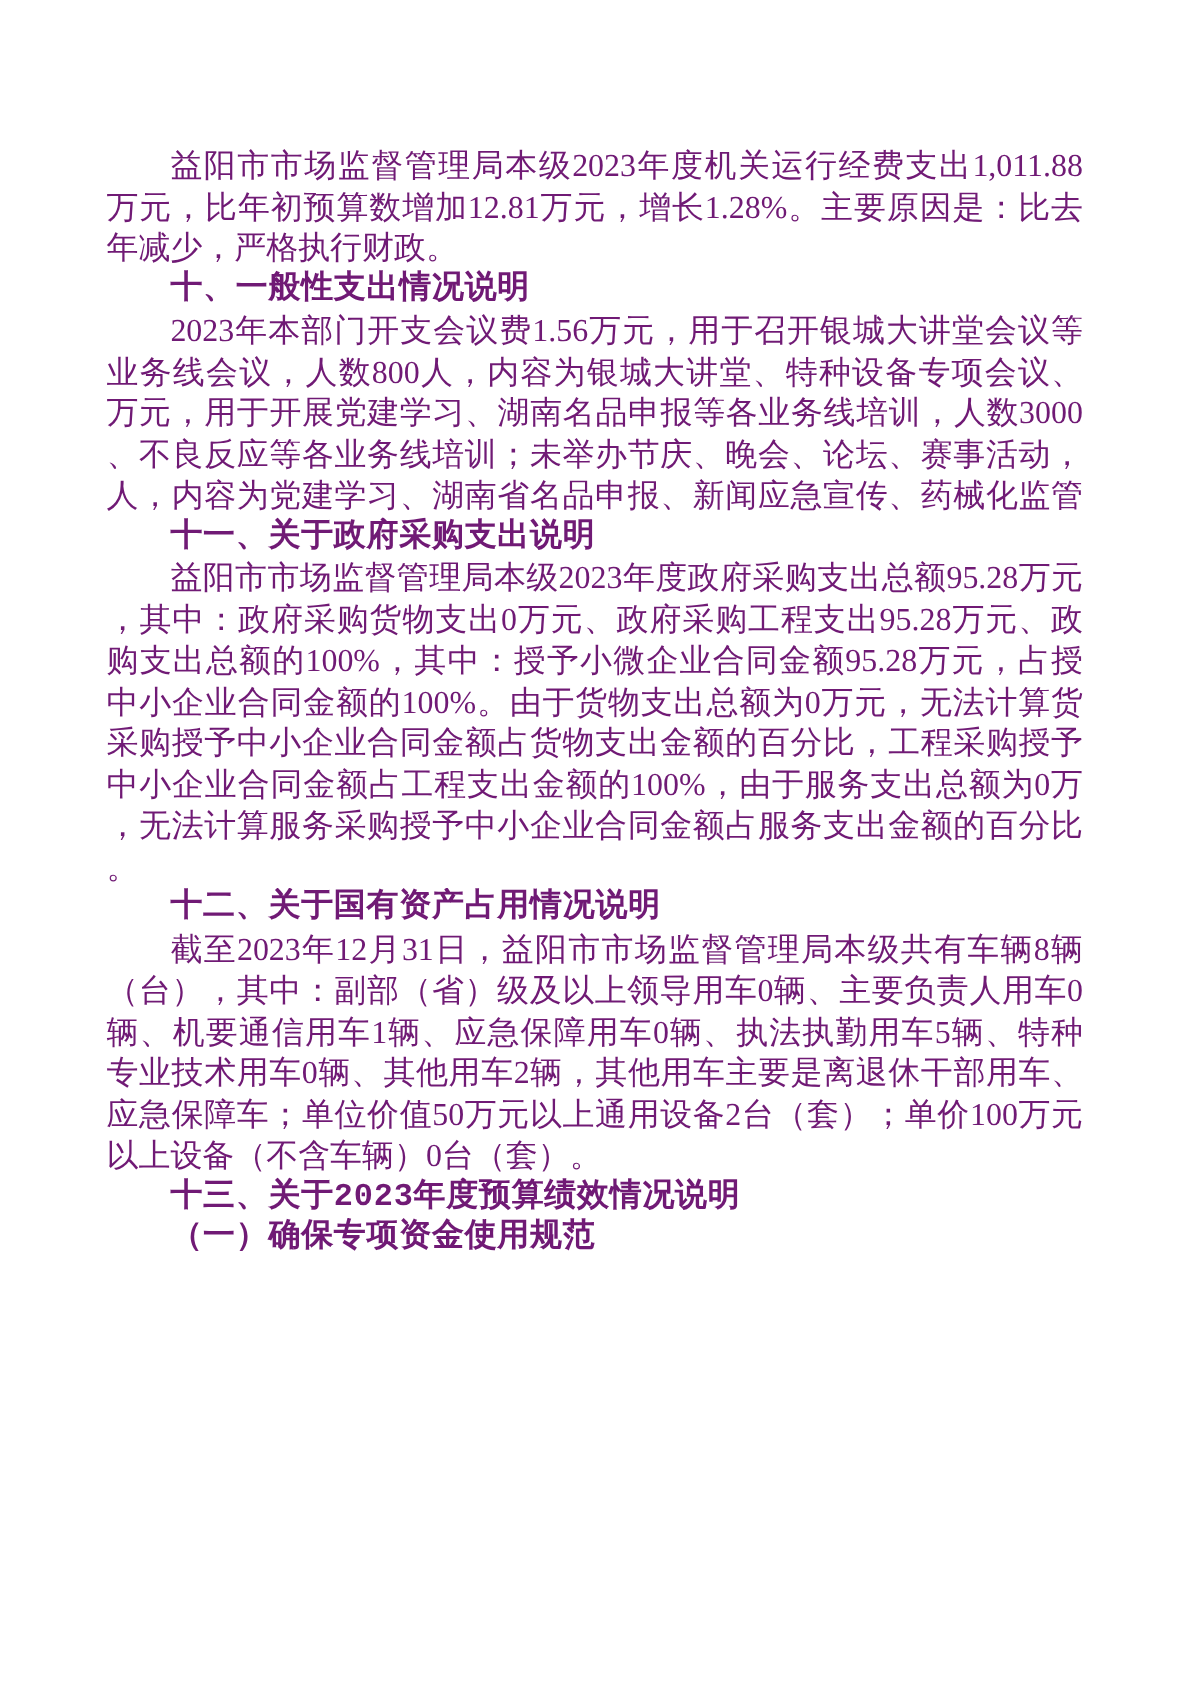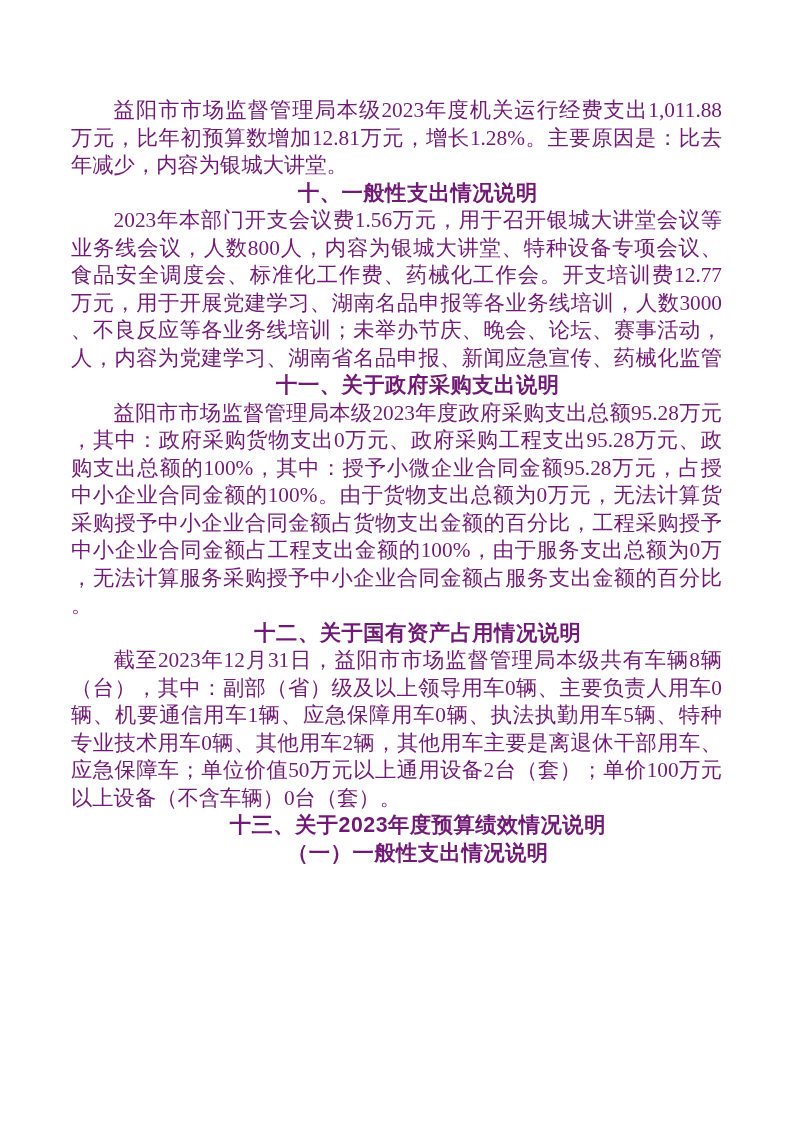--- a/index.html
+++ b/index.html
@@ -35,46 +35,44 @@
     overflow: hidden;
   }
   .line.fill {
     text-align: justify;
     text-align-last: justify;
   }
   .line.indent {
     text-indent: 42.6px;
   }
   .line.heading {
-    font-family: Liberation Sans, sans-serif;
+    font-family: Liberation Mono, monospace;
     font-weight: 700;
     letter-spacing: 0.5px;
-    text-align: center;
   }
 </style>
 </head>
 <body>
 
 <div class="page">
   <div class="content">
 
     <div class="para">
       <div class="line fill indent">益阳市市场监督管理局本级2023年度机关运行经费支出1,011.88</div>
       <div class="line fill">万元，比年初预算数增加12.81万元，增长1.28%。主要原因是：比去</div>
-      <div class="line end">年减少，内容为银城大讲堂。</div>
+      <div class="line end">年减少，严格执行财政。</div>
     </div>
 
     <div class="para">
       <div class="line heading indent">十、一般性支出情况说明</div>
     </div>
 
     <div class="para">
       <div class="line fill indent">2023年本部门开支会议费1.56万元，用于召开银城大讲堂会议等</div>
       <div class="line fill">业务线会议，人数800人，内容为银城大讲堂、特种设备专项会议、</div>
-      <div class="line fill">食品安全调度会、标准化工作费、药械化工作会。开支培训费12.77</div>
       <div class="line fill">万元，用于开展党建学习、湖南名品申报等各业务线培训，人数3000</div>
       <div class="line fill">、不良反应等各业务线培训；未举办节庆、晚会、论坛、赛事活动，</div>
       <div class="line fill">人，内容为党建学习、湖南省名品申报、新闻应急宣传、药械化监管</div>
     </div>
 
     <div class="para">
       <div class="line heading indent">十一、关于政府采购支出说明</div>
     </div>
 
     <div class="para">
@@ -99,18 +97,18 @@
       <div class="line fill">专业技术用车0辆、其他用车2辆，其他用车主要是离退休干部用车、</div>
       <div class="line fill">应急保障车；单位价值50万元以上通用设备2台（套）；单价100万元</div>
       <div class="line end">以上设备（不含车辆）0台（套）。</div>
     </div>
 
     <div class="para">
       <div class="line heading indent">十三、关于2023年度预算绩效情况说明</div>
     </div>
 
     <div class="para">
-      <div class="line heading indent">（一）一般性支出情况说明</div>
+      <div class="line heading indent">（一）确保专项资金使用规范</div>
     </div>
 
 
   </div>
 </div>
 
 </body></html>

